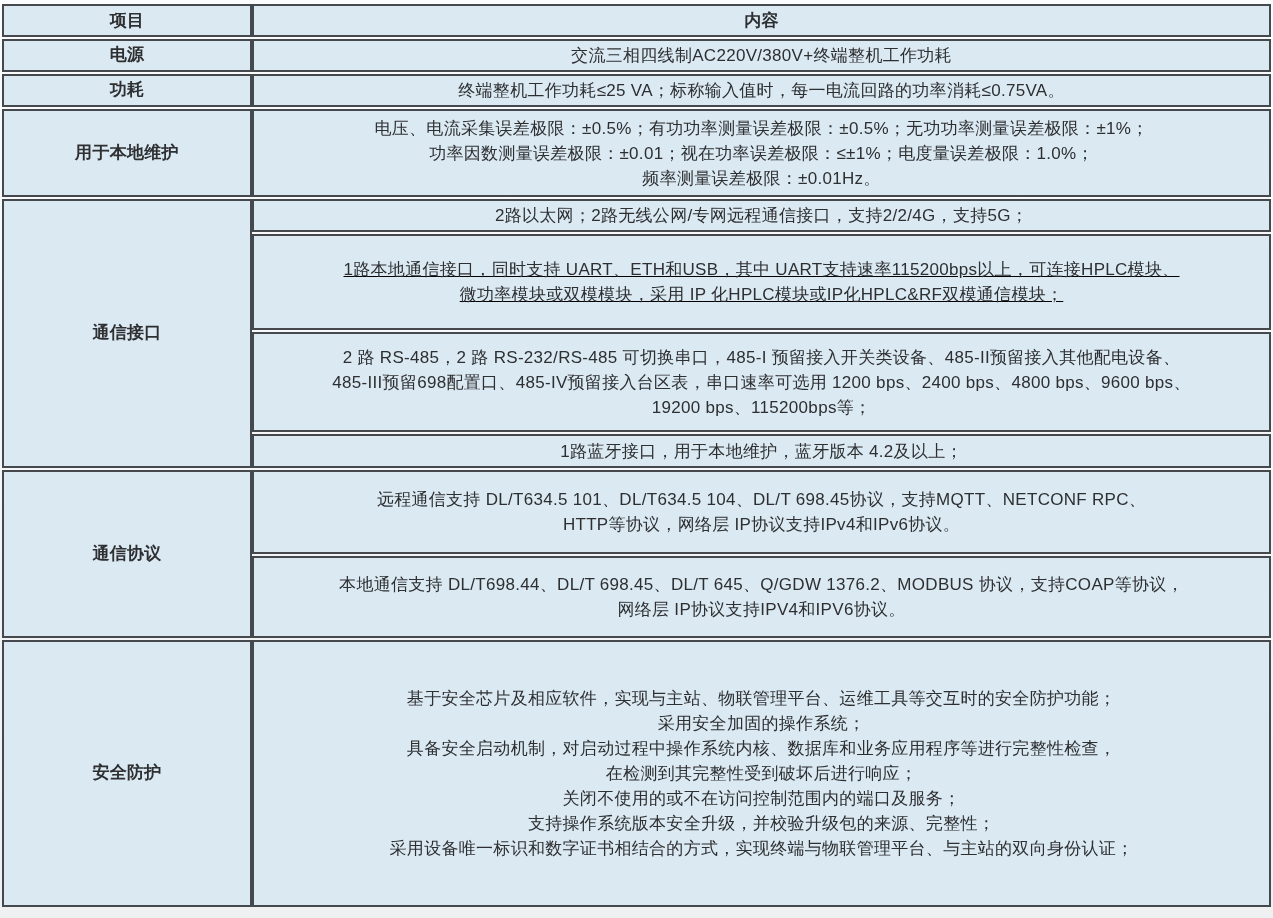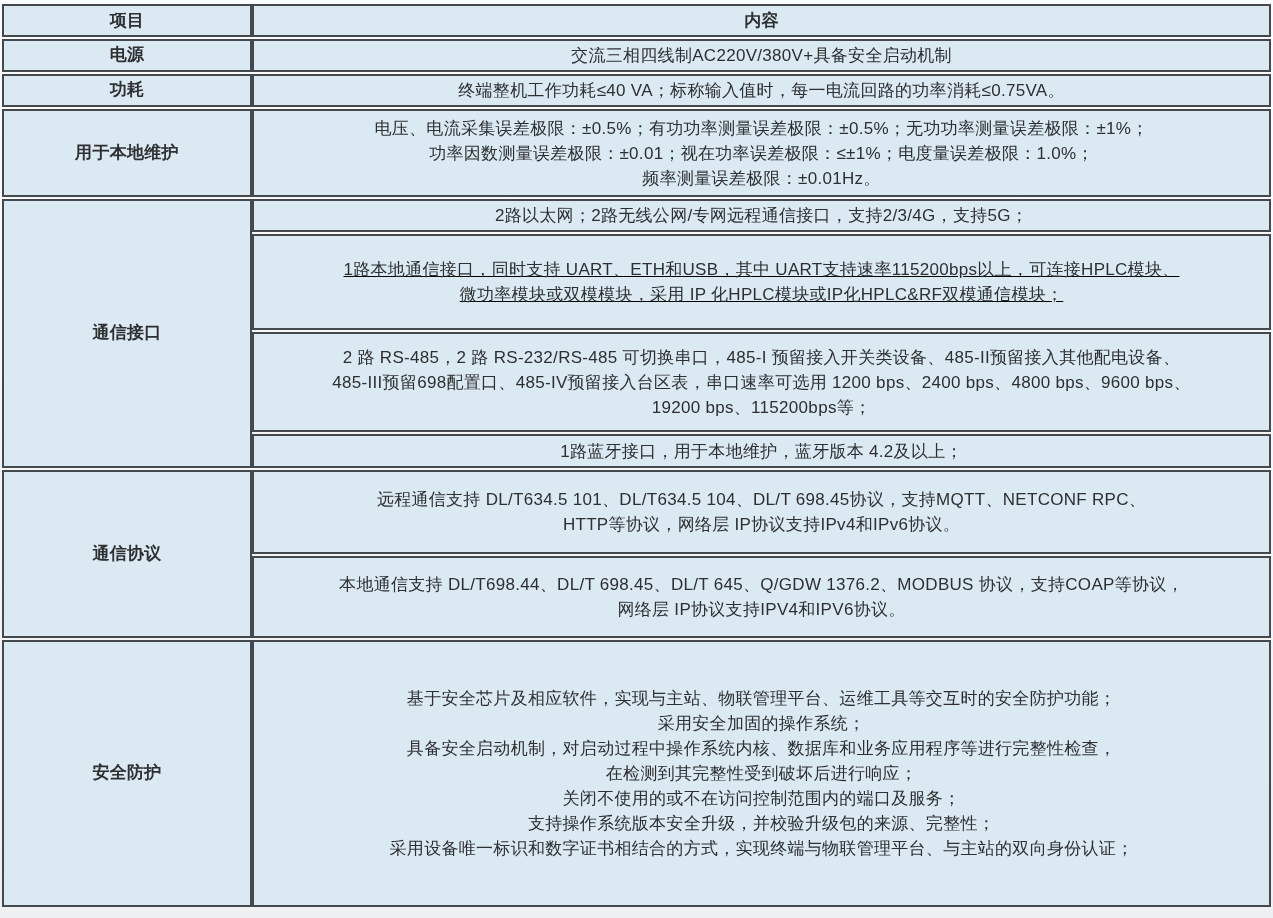--- a/index.html
+++ b/index.html
@@ -49,35 +49,35 @@
       <col class="c-item">
       <col class="c-content">
     </colgroup>
     <tbody>
       <tr style="height:30px;">
         <th>项目</th>
         <th>内容</th>
       </tr>
       <tr style="height:29px;">
         <td class="label-cell">电源</td>
-        <td>交流三相四线制AC220V/380V+具备安全启动机制</td>
+        <td>交流三相四线制AC220V/380V+终端整机工作功耗</td>
       </tr>
       <tr style="height:29px;">
         <td class="label-cell">功耗</td>
-        <td>终端整机工作功耗≤40 VA；标称输入值时，每一电流回路的功率消耗≤0.75VA。</td>
+        <td>终端整机工作功耗≤25 VA；标称输入值时，每一电流回路的功率消耗≤0.75VA。</td>
       </tr>
       <tr style="height:88px;">
         <td class="label-cell">用于本地维护</td>
         <td>电压、电流采集误差极限：±0.5%；有功功率测量误差极限：±0.5%；无功功率测量误差极限：±1%；
 功率因数测量误差极限：±0.01；视在功率误差极限：≤±1%；电度量误差极限：1.0%；
 频率测量误差极限：±0.01Hz。</td>
       </tr>
       <tr style="height:29px;">
         <td class="label-cell" rowspan="4">通信接口</td>
-        <td>2路以太网；2路无线公网/专网远程通信接口，支持2/3/4G，支持5G；</td>
+        <td>2路以太网；2路无线公网/专网远程通信接口，支持2/2/4G，支持5G；</td>
       </tr>
       <tr style="height:96px;text-decoration:underline;">
         <td>1路本地通信接口，同时支持 UART、ETH和USB，其中 UART支持速率115200bps以上，可连接HPLC模块、
 微功率模块或双模模块，采用 IP 化HPLC模块或IP化HPLC&amp;RF双模通信模块；</td>
       </tr>
       <tr style="height:100px;border-radius:31px;">
         <td>2 路 RS-485，2 路 RS-232/RS-485 可切换串口，485-I 预留接入开关类设备、485-II预留接入其他配电设备、
 485-III预留698配置口、485-IV预留接入台区表，串口速率可选用 1200 bps、2400 bps、4800 bps、9600 bps、
 19200 bps、115200bps等；</td>
       </tr>

